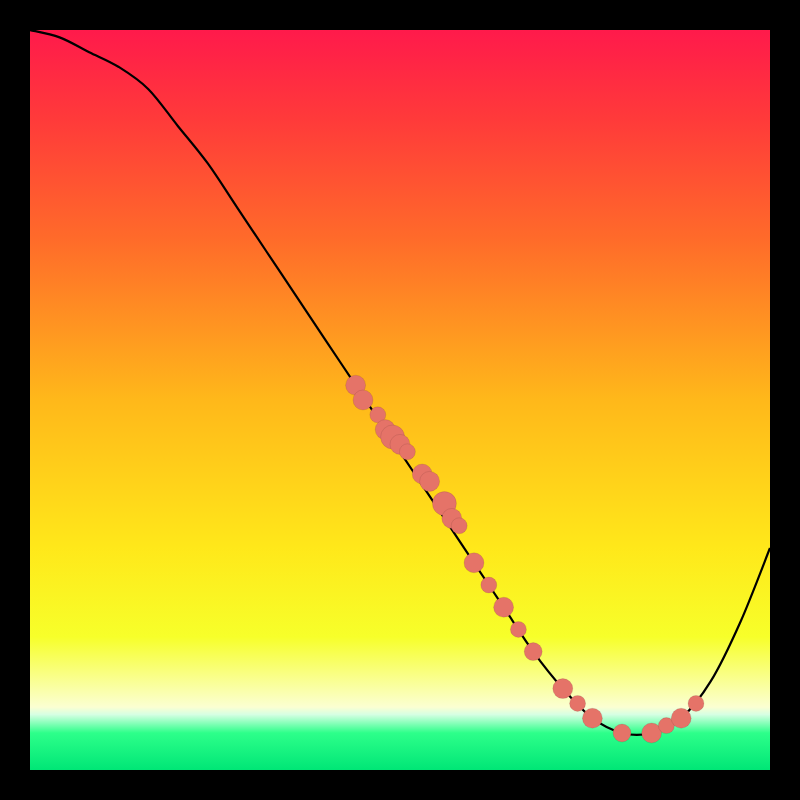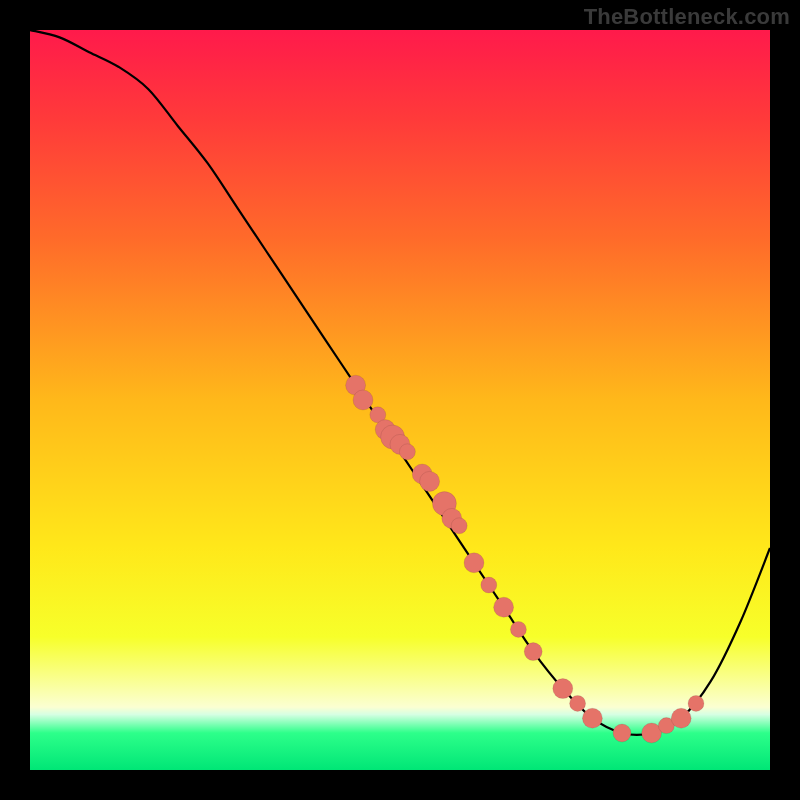--- a/index.html
+++ b/index.html
@@ -68,21 +68,20 @@
   .marker {
     fill: #e57368;
     stroke: rgba(0,0,0,0.15);
     stroke-width: 0.6px;
   }
 </style>
 </head>
 <body>
 
 <div class="page">
-  <div class="watermark">TheBottleneck.com</div>
 
   <div class="plot-area">
     <div class="gradient"></div>
     <svg class="overlay" viewBox="0 0 740 740" preserveAspectRatio="none">
       <path id="curve-path" class="curve" d="M 0.0 0.0 C 4.9 1.2, 19.7 3.7, 29.6 7.4 C 39.5 11.1, 49.3 17.3, 59.2 22.2 C 69.1 27.1, 78.9 30.8, 88.8 37.0 C 98.7 43.2, 108.5 49.3, 118.4 59.2 C 128.3 69.1, 138.1 83.9, 148.0 96.2 C 157.9 108.5, 167.7 119.6, 177.6 133.2 C 187.5 146.8, 197.3 162.8, 207.2 177.6 C 217.1 192.4, 226.9 207.2, 236.8 222.0 C 246.7 236.8, 256.5 251.6, 266.4 266.4 C 276.3 281.2, 286.1 296.0, 296.0 310.8 C 305.9 325.6, 315.7 340.4, 325.6 355.2 C 335.5 370.0, 345.3 384.8, 355.2 399.6 C 365.1 414.4, 374.9 429.2, 384.8 444.0 C 394.7 458.8, 404.5 473.6, 414.4 488.4 C 424.3 503.2, 434.1 518.0, 444.0 532.8 C 453.9 547.6, 463.7 562.4, 473.6 577.2 C 483.5 592.0, 493.3 608.0, 503.2 621.6 C 513.1 635.2, 522.9 647.5, 532.8 658.6 C 542.7 669.7, 552.5 680.8, 562.4 688.2 C 572.3 695.6, 582.1 700.5, 592.0 703.0 C 601.9 705.5, 611.7 705.5, 621.6 703.0 C 631.5 700.5, 641.3 696.8, 651.2 688.2 C 661.1 679.6, 670.9 667.2, 680.8 651.2 C 690.7 635.2, 700.5 614.2, 710.4 592.0 C 720.3 569.8, 735.1 530.3, 740.0 518.0"></path>
       <g id="markers-group">
           <circle cx="325.6" cy="355.2" r="10" class="marker"></circle>
           <circle cx="333.0" cy="370.0" r="10" class="marker"></circle>
           <circle cx="347.8" cy="384.8" r="8" class="marker"></circle>
           <circle cx="355.2" cy="399.6" r="10" class="marker"></circle>

